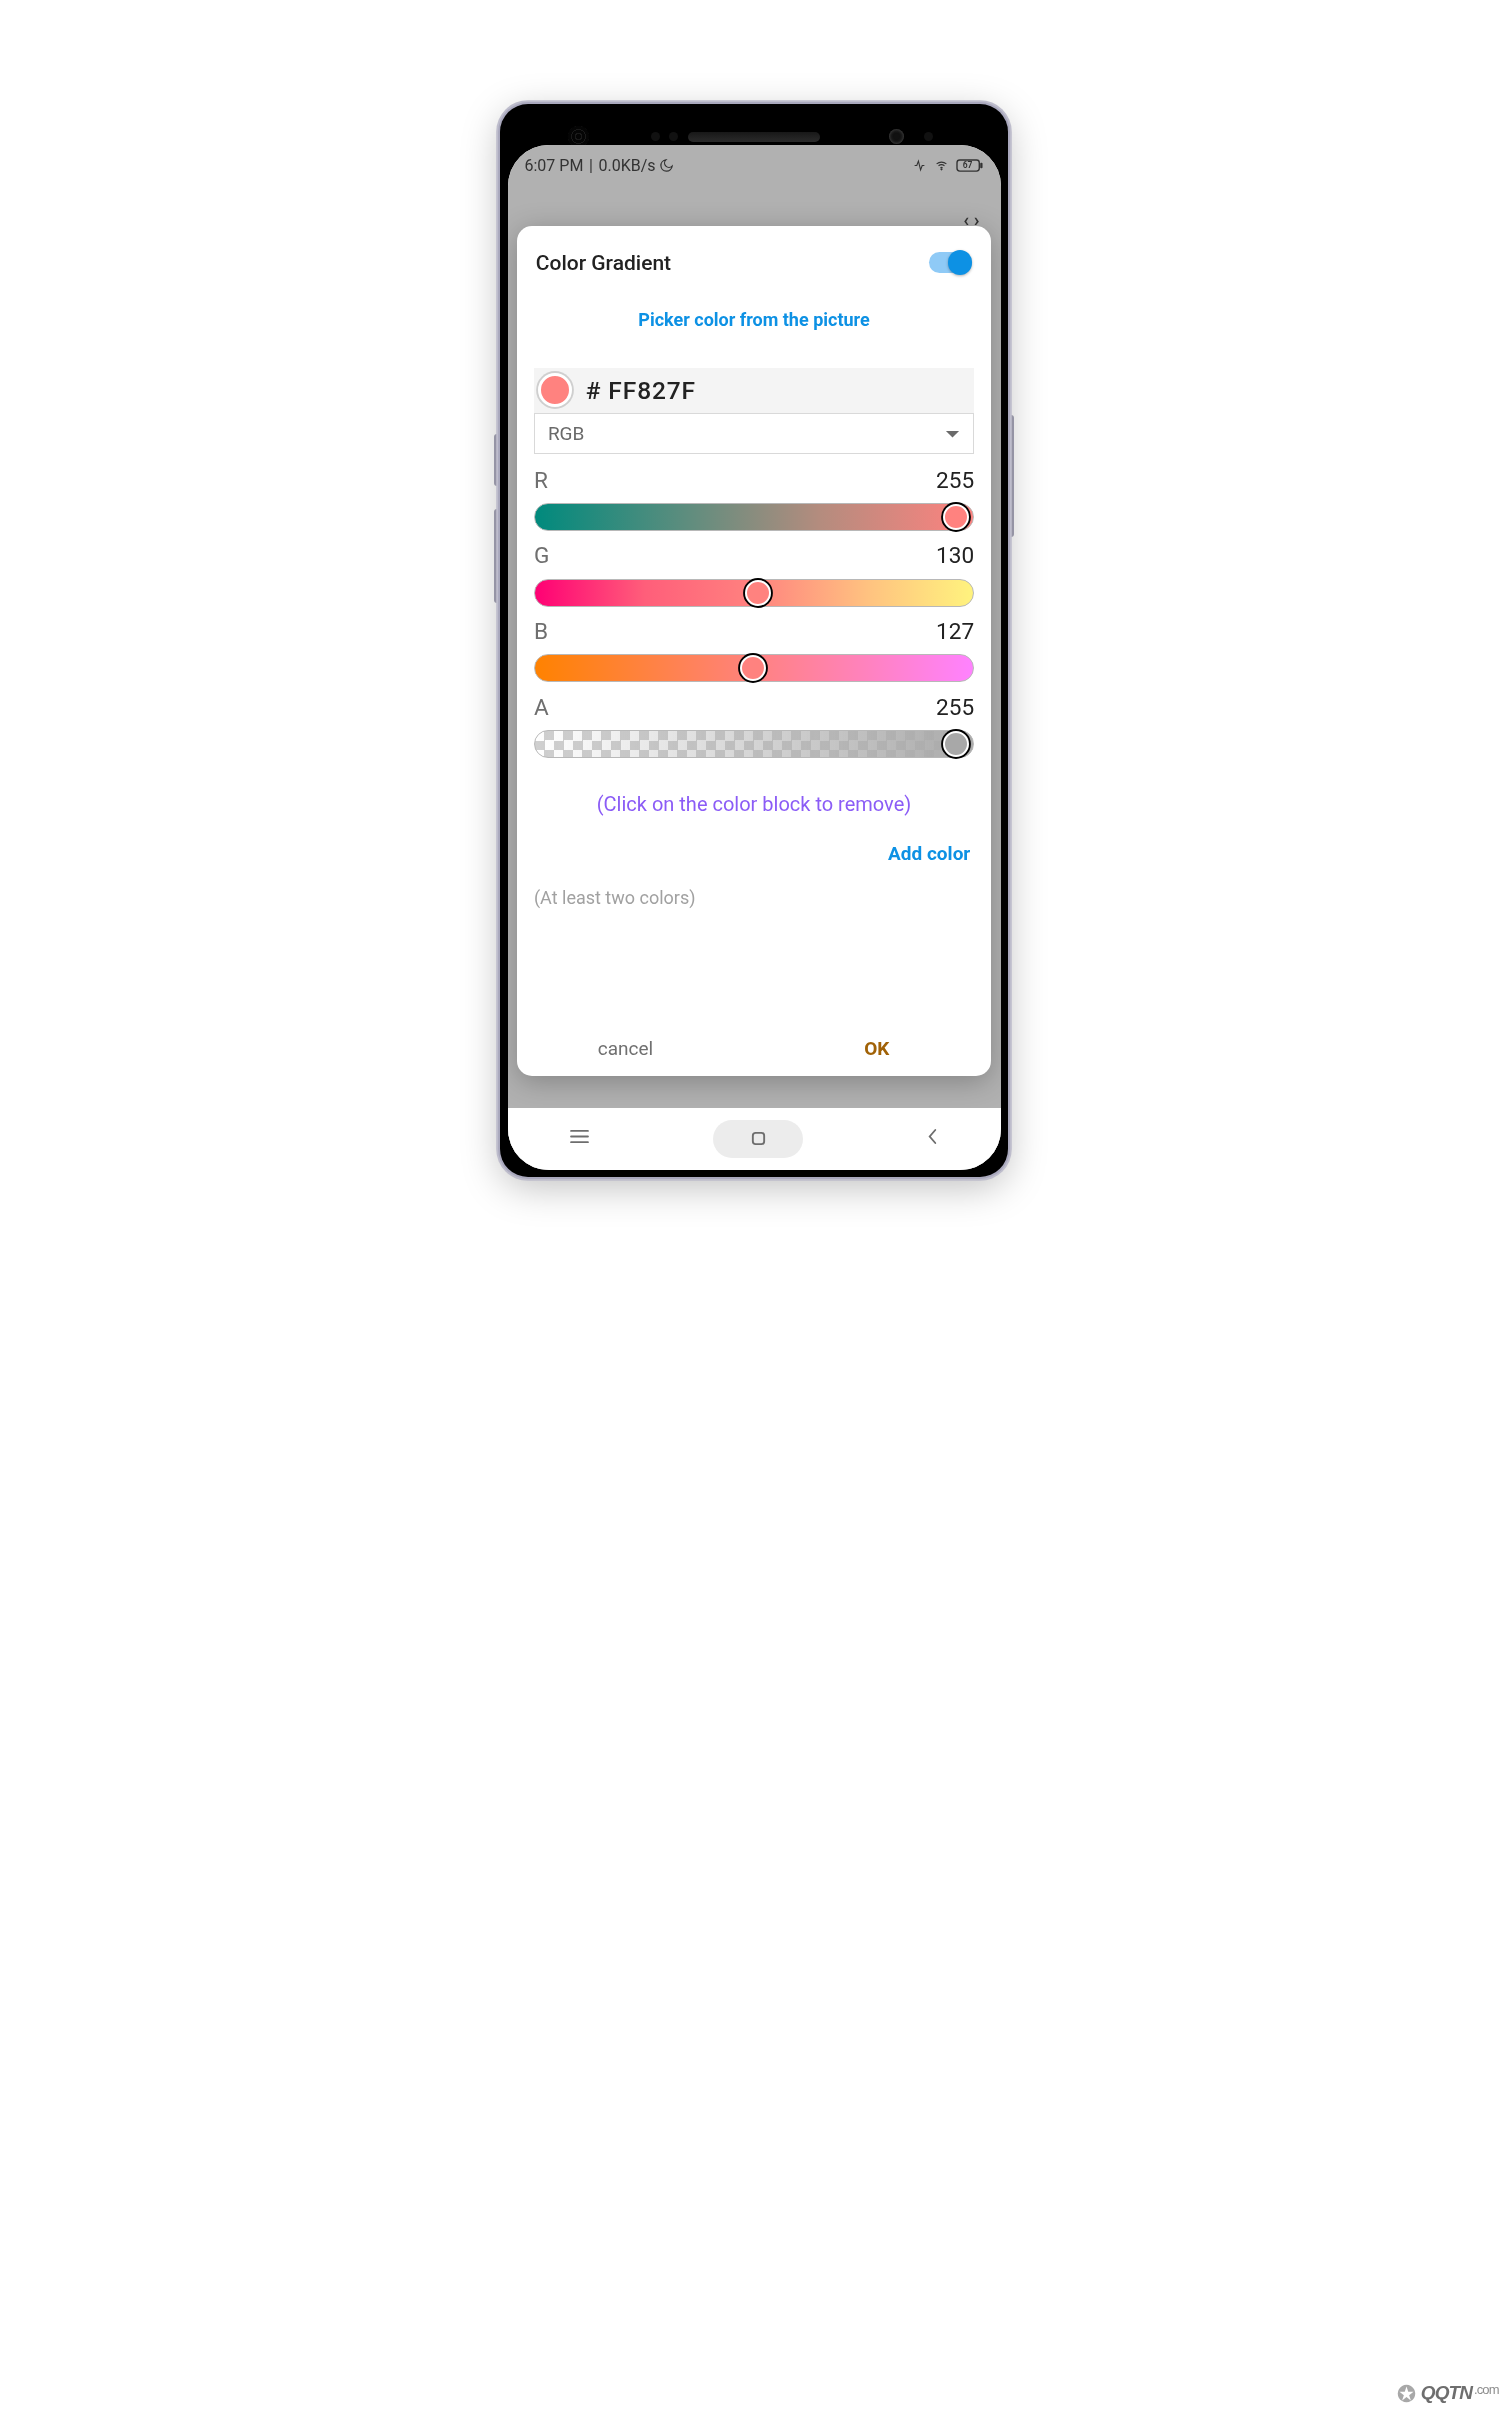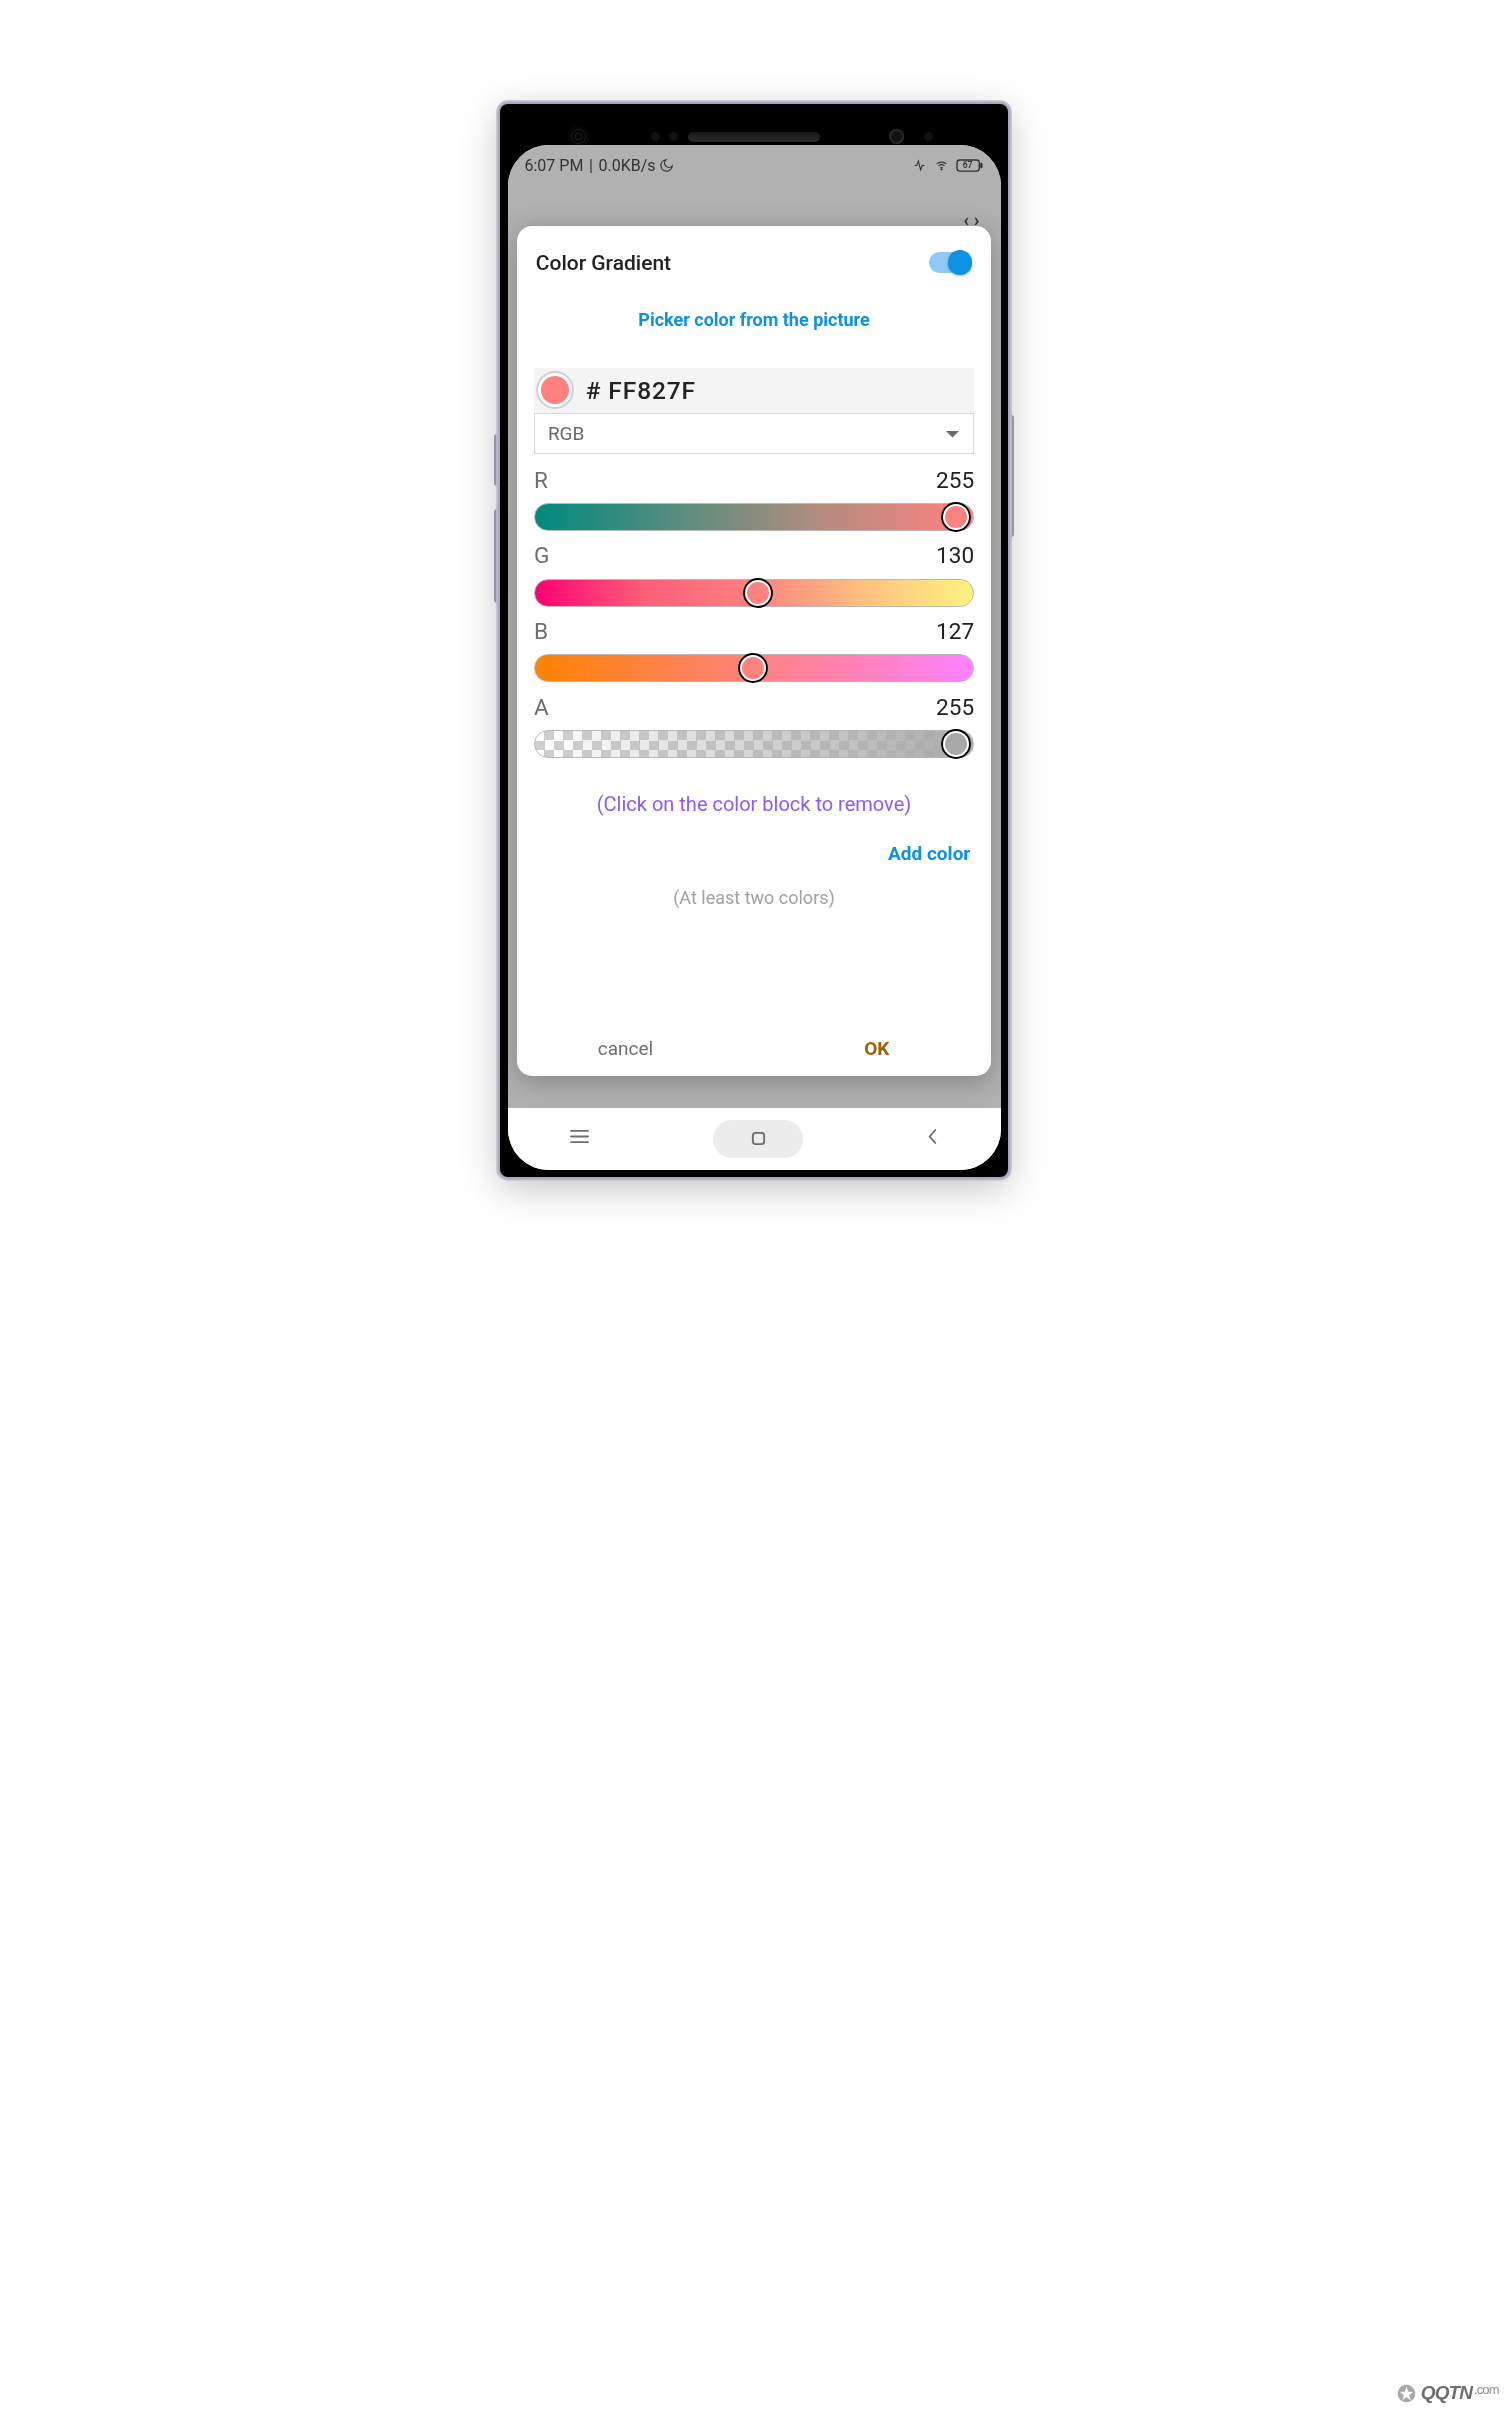--- a/index.html
+++ b/index.html
@@ -10,21 +10,21 @@
   .phone-wrap {
     position: relative;
     width: 508px;
     margin-top: 104px;
     margin-bottom: 104px;
   }
   .phone-frame {
     position: relative;
     width: 508px;
     height: 1073px;
-    border-radius: 8px;
+    border-radius: 28px;
     background: #000;
     box-shadow:
       0 0 0 1.9px #a9a8bd,
       0 0 0 3.8px #bebdcc,
       0 9.4px 38px rgba(0,0,0,.25);
     overflow: hidden;
   }
   
   .side-btn { position: absolute; background:#a6a5b7; border-radius:3.8px; }
   .side-left-1 { left:-5.6px; top:330px; width:5.6px; height:52px; }
@@ -151,21 +151,21 @@
   }
 
   .hint {
     text-align: center; color: #8b5cf6; font-size: 20px; margin-top: 22.6px;
   }
   .add-row {
     text-align: right; color: #0d91e4; font-weight: 700; font-size: 19px;
     padding: 26px 3.8px 9.4px;
   }
   .hint2 {
-    text-align: center; color: #a1a1a1; font-size: 18px; padding: 13px 0 19px;
+    color: #a1a1a1; font-size: 18px; padding: 13px 0 19px;
   }
 
   .actions {
     margin-top: auto; display: flex; align-items: center;
     padding: 7.5px 3.8px 3.8px;
   }
   .actions .cancel { flex:1; text-align: left; padding-left: 60px; color:#707070; font-size:19px; }
   .actions .ok     { flex:1; text-align: right; padding-right: 81px; color:#a16207; font-weight:700; font-size:19px; }
 
   

